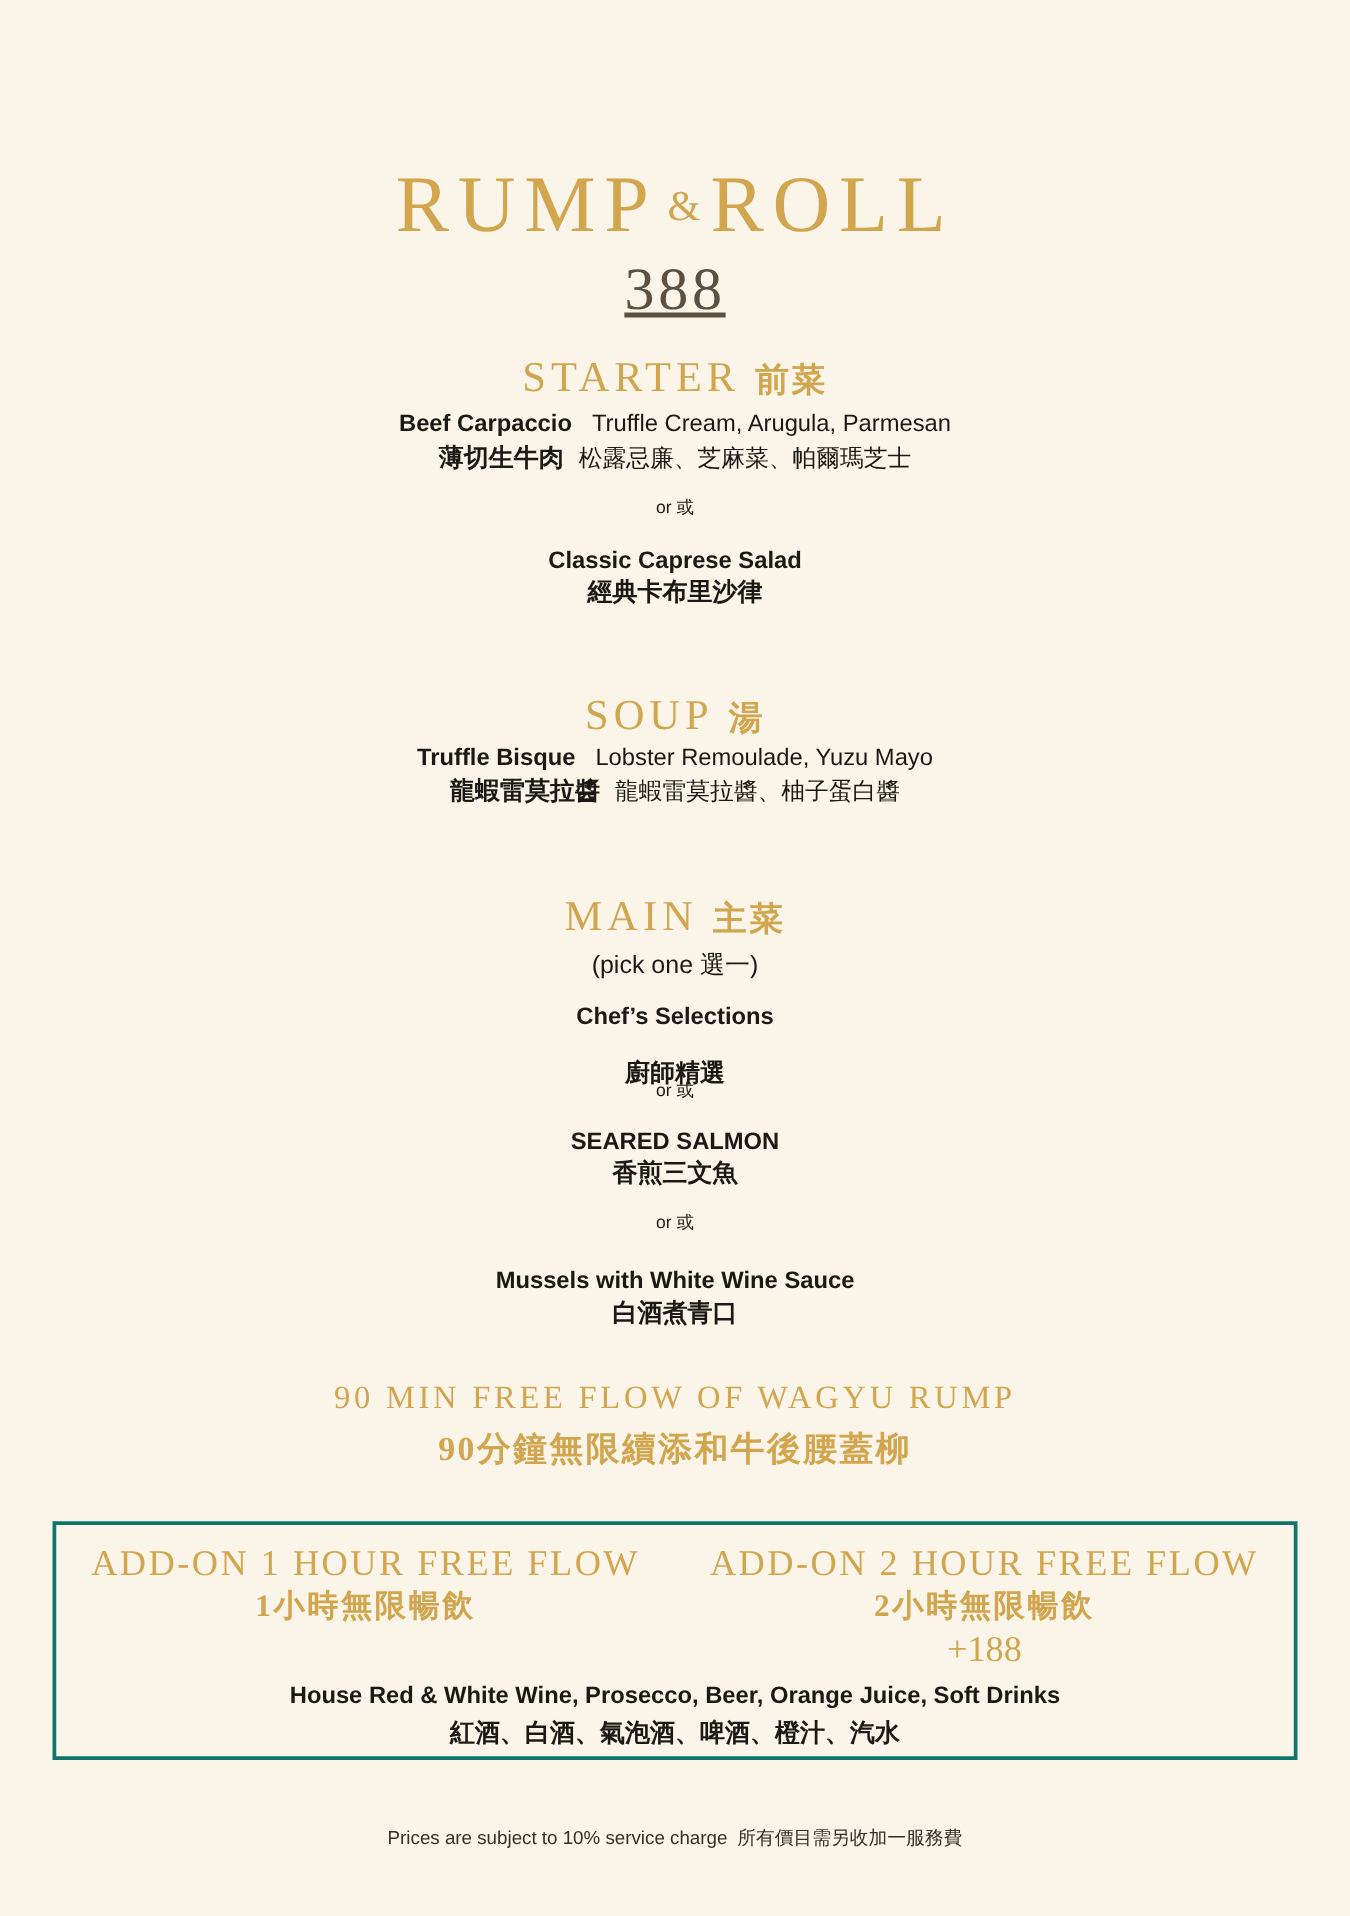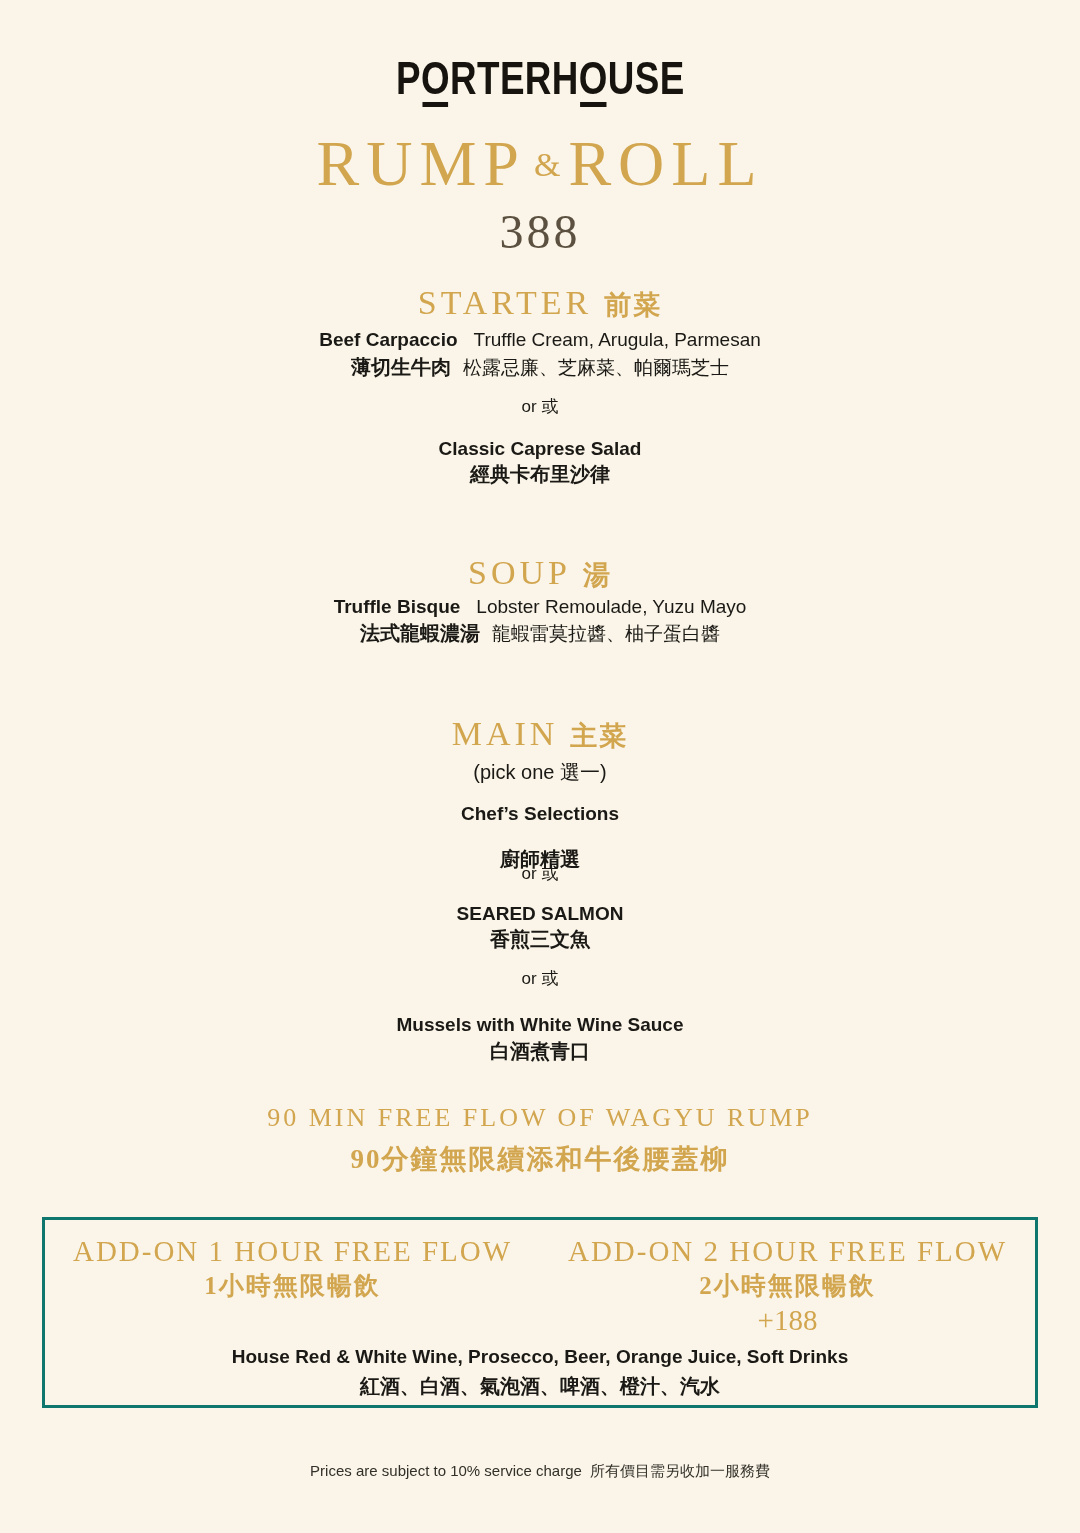--- a/index.html
+++ b/index.html
@@ -45,38 +45,38 @@
 
   
   .serif { font-family: "Liberation Serif", "DejaVu Serif", serif; font-weight: 400; }
   .gold { color: #D2A54F; }
 
   .pos-title { top: 127px; }
   .title { font-size: 64px; letter-spacing: 7px; white-space: nowrap; }
   .title .amp { font-size: 34px; letter-spacing: normal; vertical-align: 9px; margin: 0 8px; }
 
   .pos-price { top: 204px; }
-  .price { font-size: 48px; letter-spacing: 3px; color: #5C5140; }
+  .price { font-size: 48px; letter-spacing: 3px; color: #5C5140; text-decoration: underline; }
 
   
   .sec-head .en { font-size: 34px; letter-spacing: 4px; }
   .sec-head .zh { font-size: 27px; font-weight: 700; margin-left: 12px; letter-spacing: 2px; }
   .pos-starter-head { top: 283px; }
   .pos-soup-head    { top: 553px; }
   .pos-main-head    { top: 714px; }
 
   
   .item-en { font-size: 19px; }
   .item-en .name { font-weight: 700; margin-right: 16px; }
   .item-zh { font-size: 20px; }
   .item-zh .name { font-weight: 700; margin-right: 12px; }
   .item-zh .desc { font-size: 19px; }
   .solo-en { font-size: 19px; font-weight: 700; }
   .solo-zh { font-size: 20px; font-weight: 700; }
-  .or-line { font-size: 17px; }
+  .or-line { font-size: 14px; }
   .note-line { font-size: 20px; }
 
   .pos-starter-i1en { top: 329px; }
   .pos-starter-i1zh { top: 356px; }
   .pos-starter-or   { top: 397px; }
   .pos-starter-i2en { top: 438px; }
   .pos-starter-i2zh { top: 463px; }
 
   .pos-soup-ien { top: 596px; }
   .pos-soup-izh { top: 622px; }
@@ -117,23 +117,20 @@
   
   .pos-footer { top: 1462px; }
   .footer { font-size: 15px; color: #33302A; }
   .footer .zh { margin-left: 8px; }
 </style>
 </head>
 <body>
 
 <div class="page">
 
-  <div class="block pos-logo">
-    <div class="logo"><span>P</span><span class="logo-o">O</span><span>RTERH</span><span class="logo-o">O</span><span>USE</span></div>
-  </div>
 
   <div class="block pos-title serif gold title">
     <span>RUMP</span><span class="amp">&amp;</span><span>ROLL</span>
   </div>
 
   <div class="block pos-price serif price">388</div>
 
   <div class="block pos-starter-head serif gold sec-head">
     <span class="en">STARTER</span><span class="zh">前菜</span>
   </div>
@@ -147,21 +144,21 @@
   <div class="block pos-starter-i2en solo-en">Classic Caprese Salad</div>
   <div class="block pos-starter-i2zh solo-zh">經典卡布里沙律</div>
 
   <div class="block pos-soup-head serif gold sec-head">
     <span class="en">SOUP</span><span class="zh">湯</span>
   </div>
   <div class="block pos-soup-ien item-en">
     <span class="name">Truffle Bisque</span><span class="desc">Lobster Remoulade, Yuzu Mayo</span>
   </div>
   <div class="block pos-soup-izh item-zh">
-    <span class="name">法式龍蝦濃湯</span><span class="desc">龍蝦雷莫拉醬、柚子蛋白醬</span>
+    <span class="name">龍蝦雷莫拉醬</span><span class="desc">龍蝦雷莫拉醬、柚子蛋白醬</span>
   </div>
 
   <div class="block pos-main-note note-line">(pick one 選一)</div>
   <div class="block pos-main-head serif gold sec-head">
     <span class="en">MAIN</span><span class="zh">主菜</span>
   </div>
 
   <div class="block pos-main-o1en solo-en">Chef’s Selections</div>
   <div class="block pos-main-o1zh solo-zh">廚師精選</div>
   <div class="block pos-main-or1 or-line">or 或</div>

